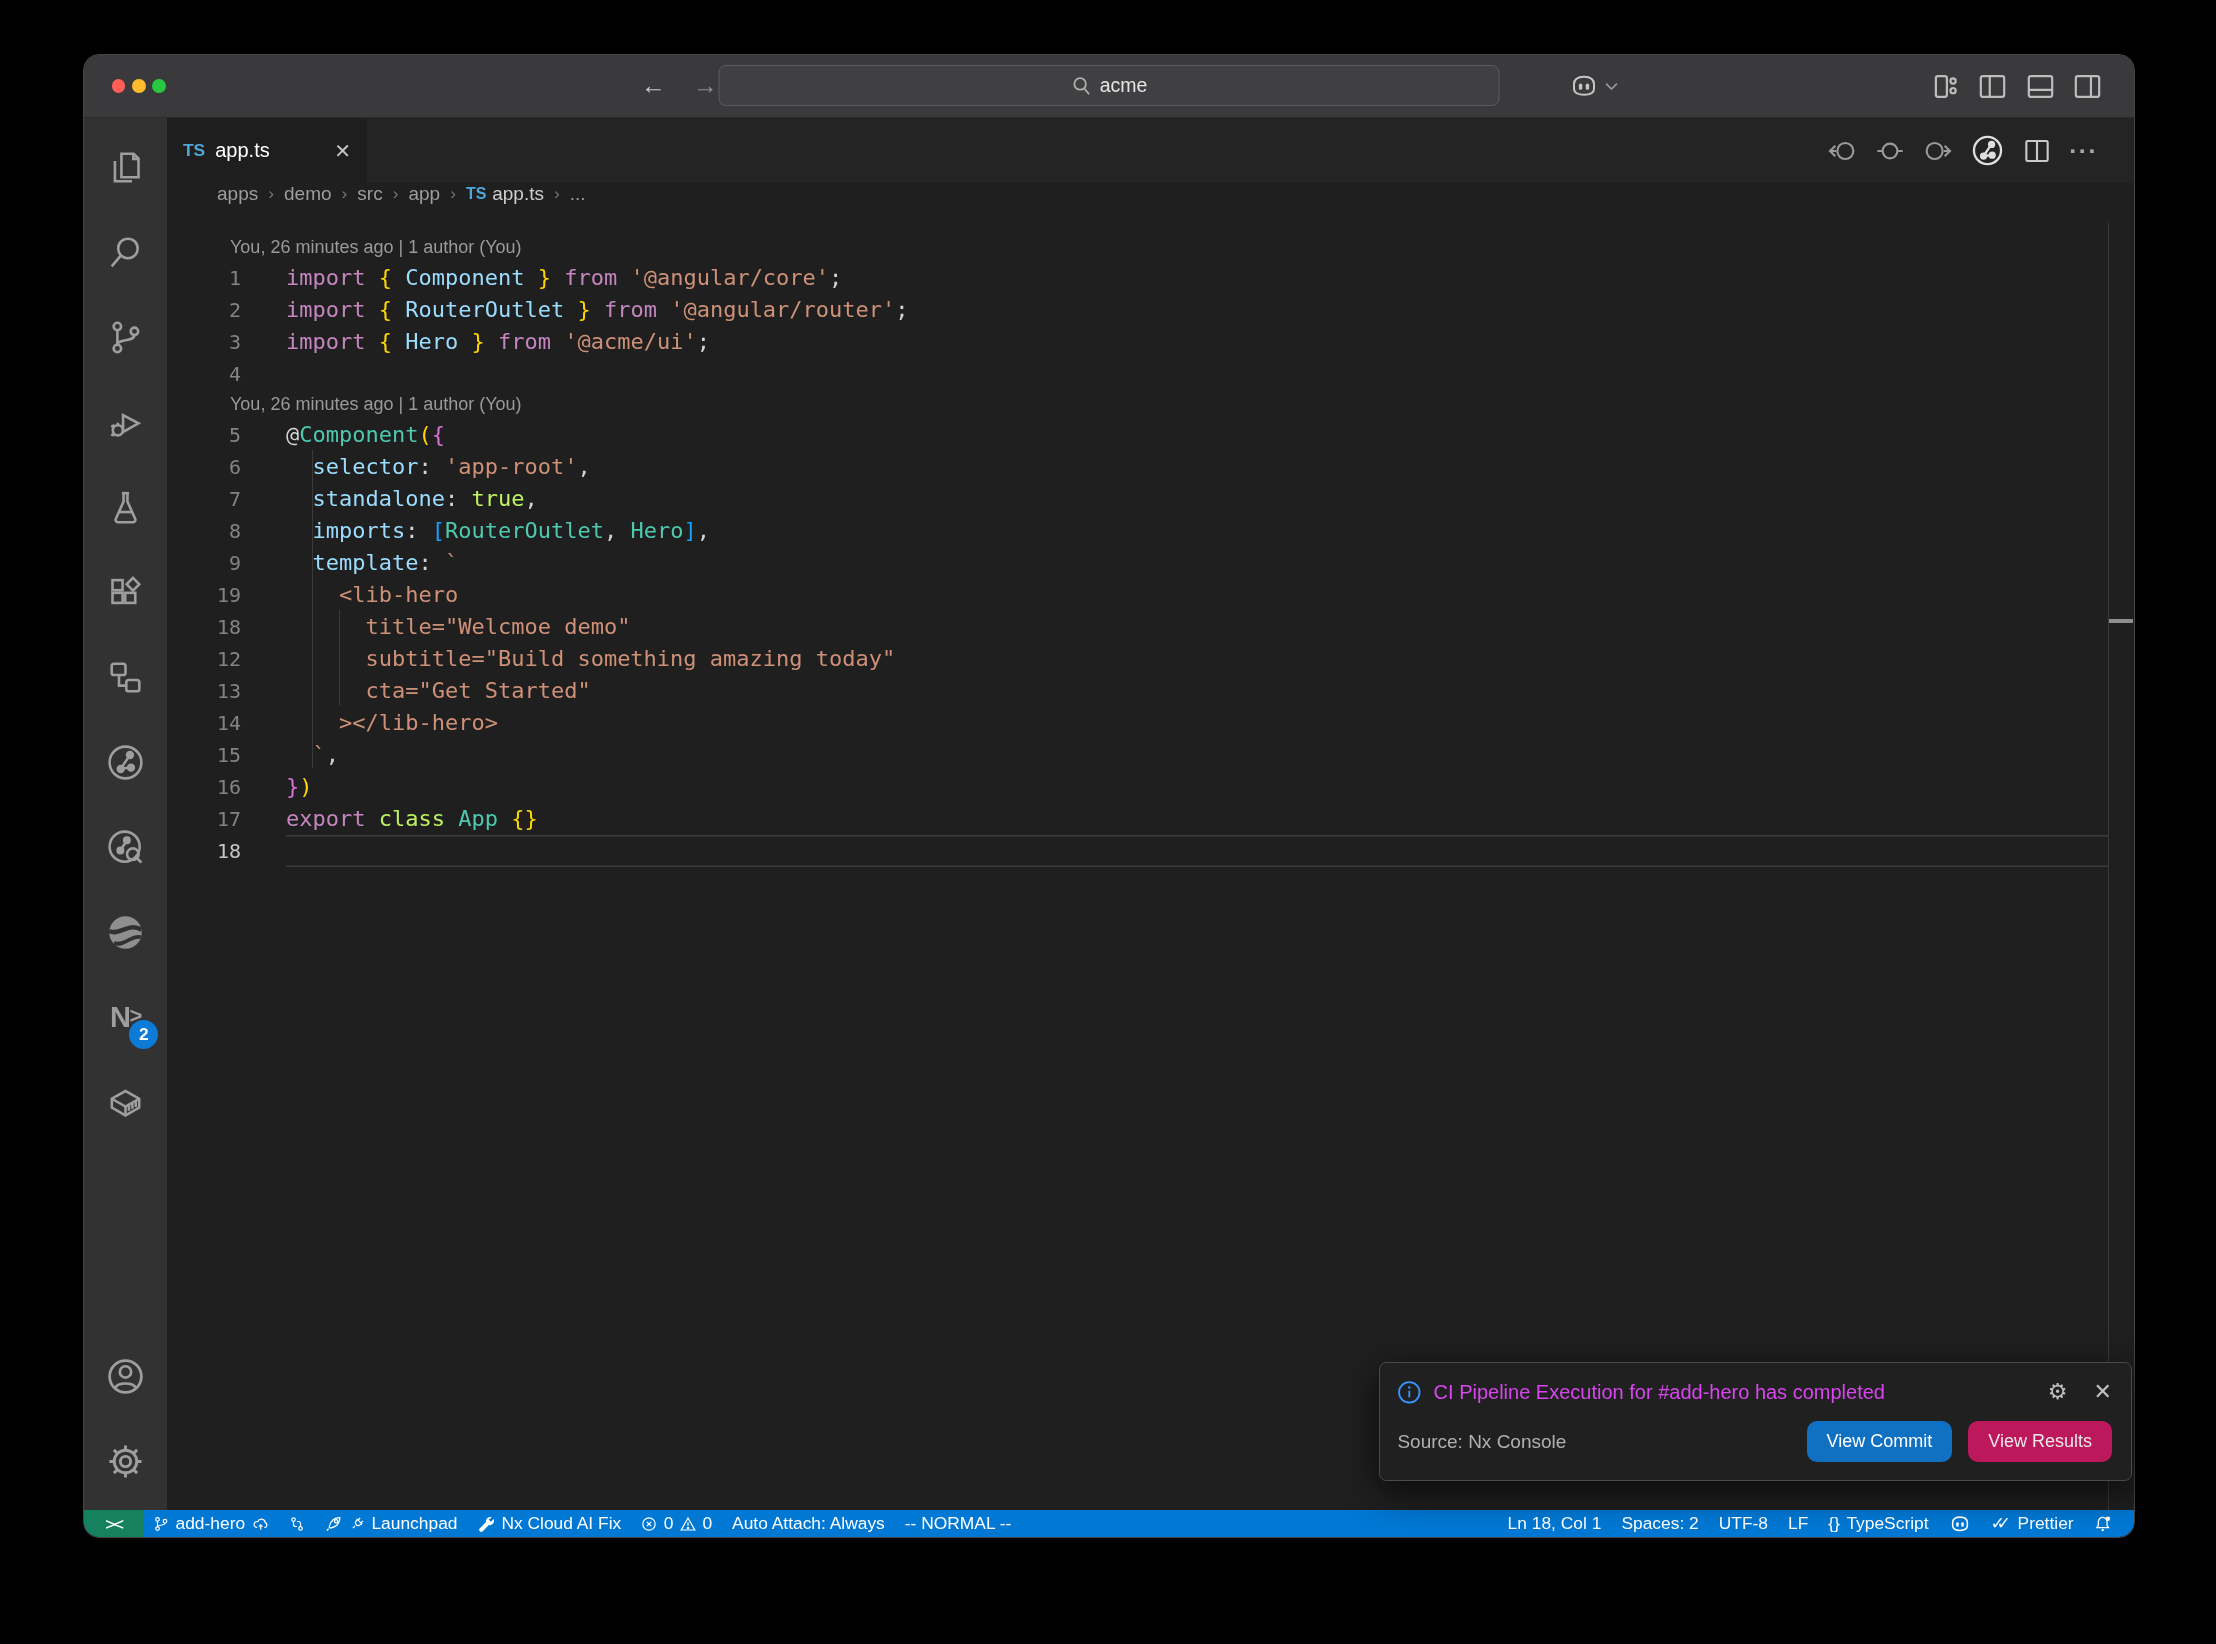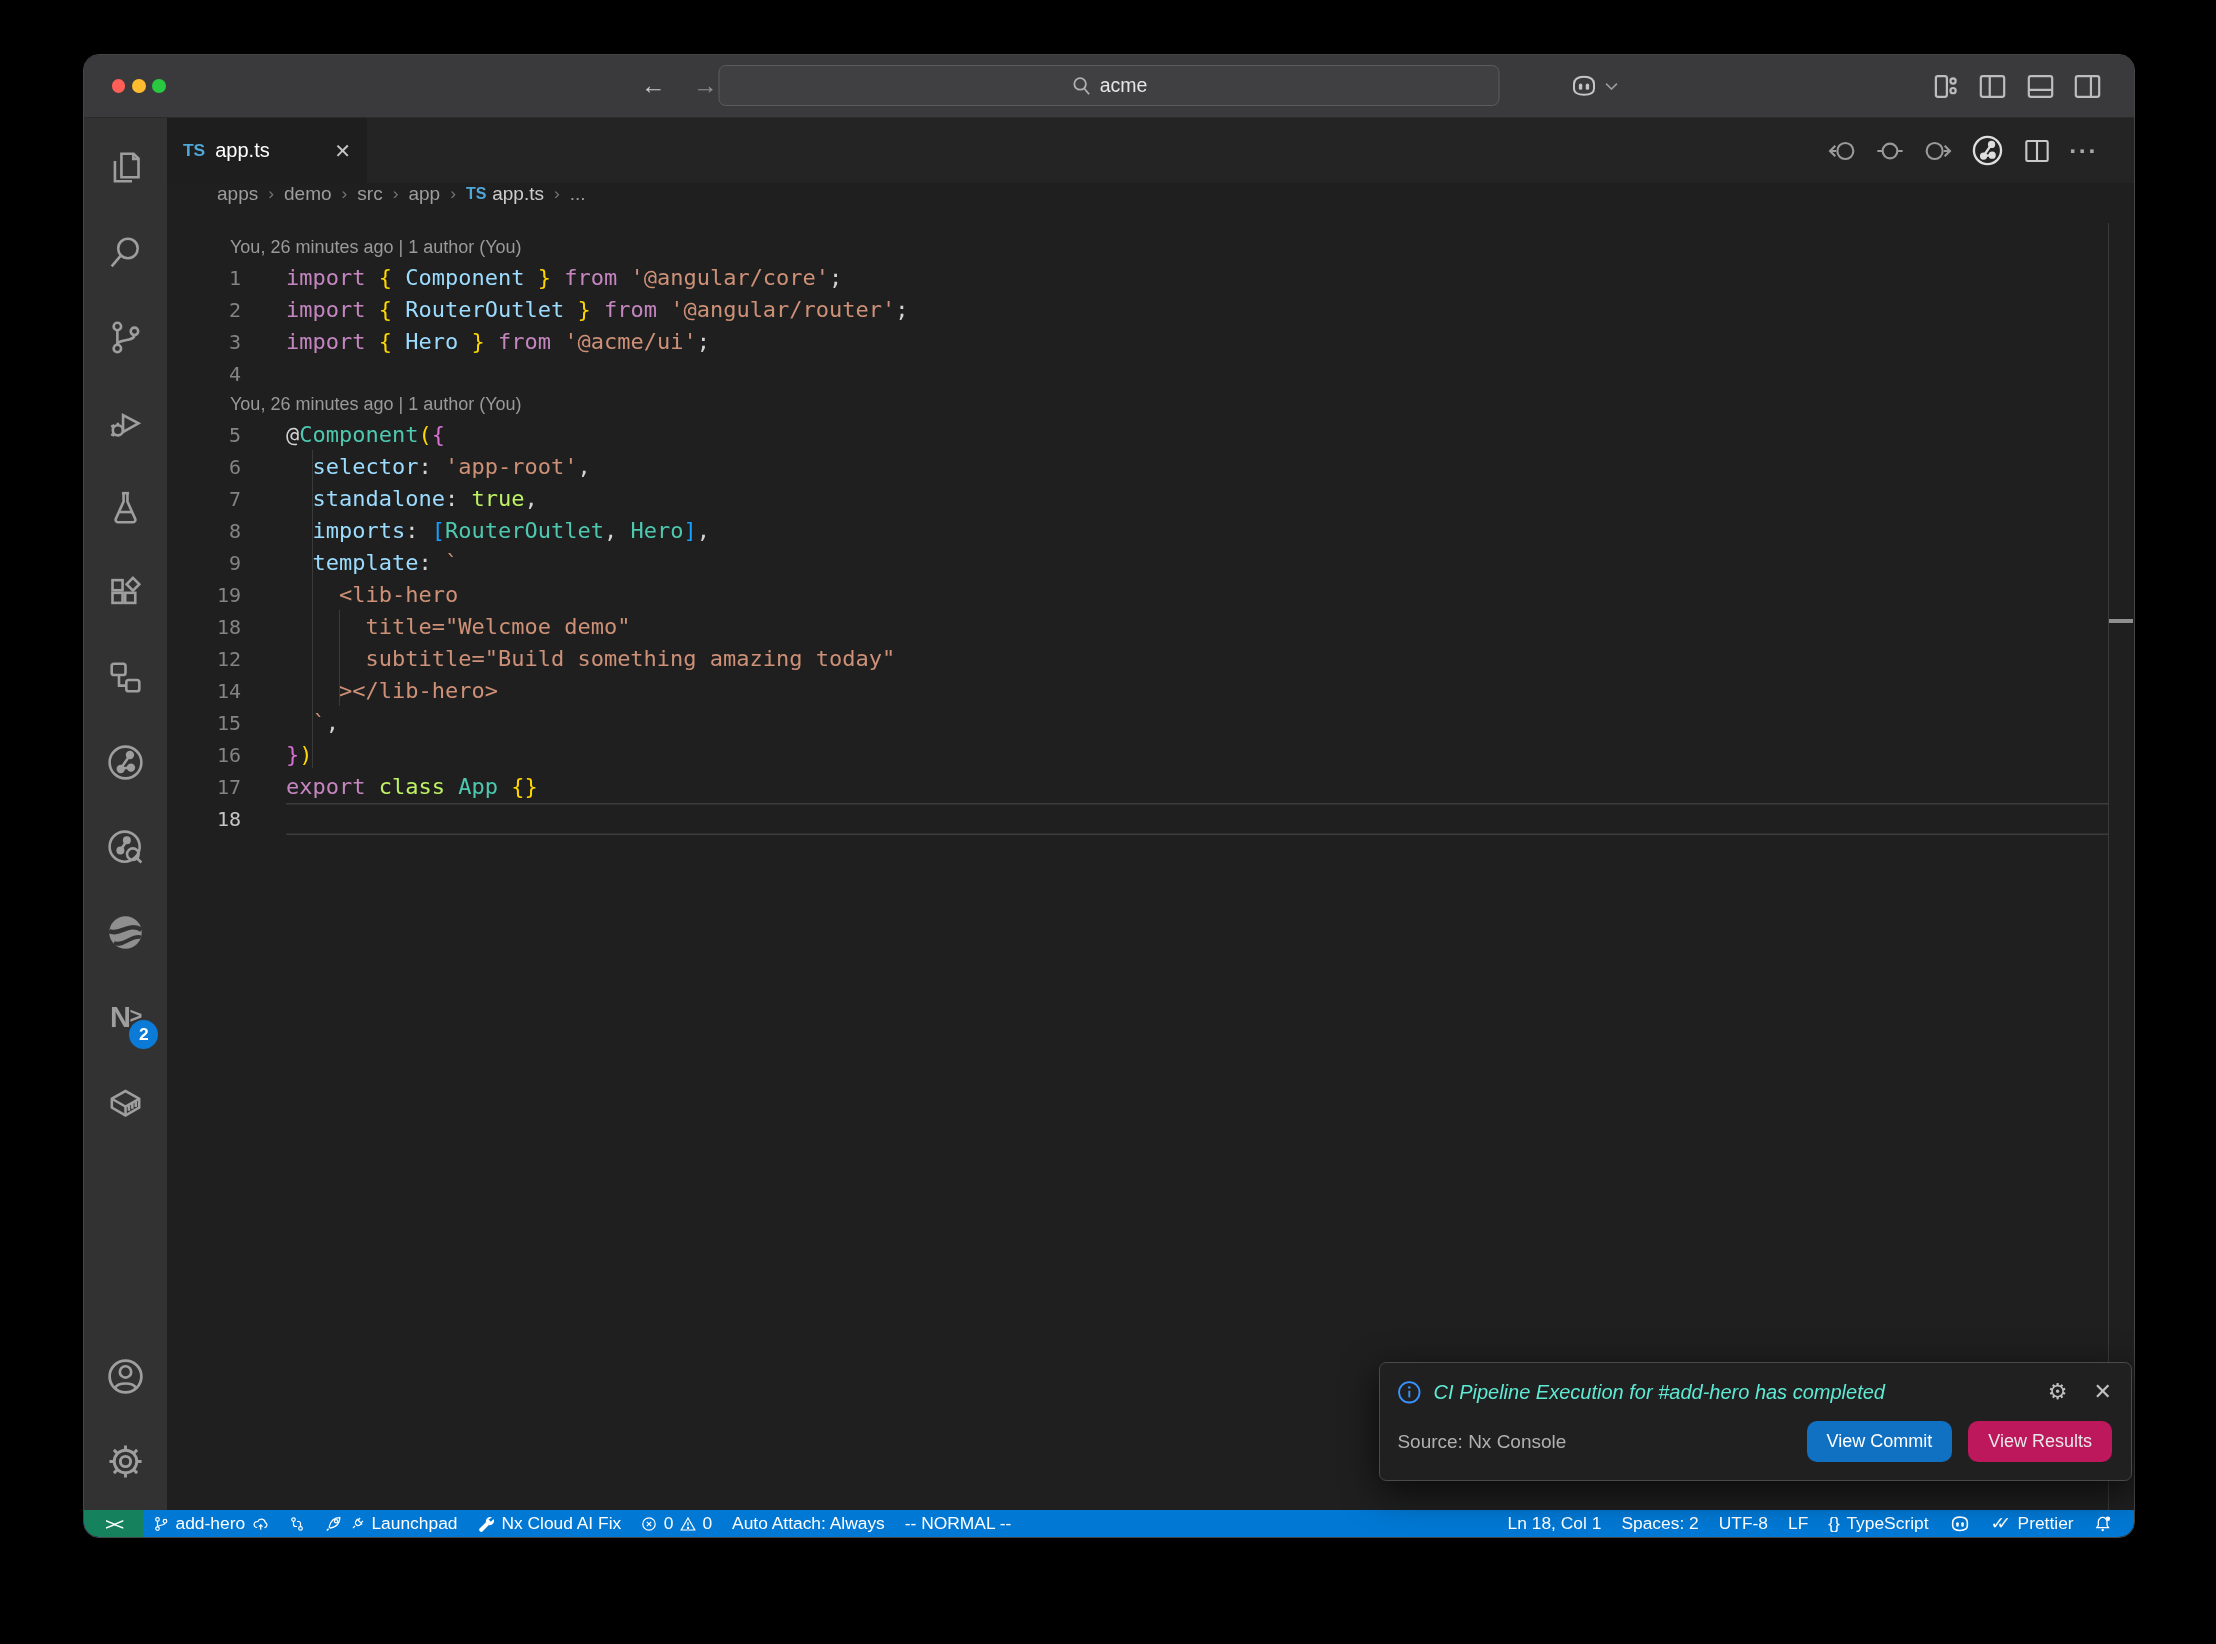--- a/index.html
+++ b/index.html
@@ -71,21 +71,21 @@
   .sb-right{margin-left:auto;display:flex;align-items:center;padding-right:13px;}
   .sb-item svg{display:block}
   .dbl-check{display:flex;}
   .dbl-check span{font-size:17.4px;line-height:1;}
   .dbl-check span:last-child{margin-left:-8.7px;}
   
   .toast{position:absolute;left:1379px;top:1362px;width:753px;height:119px;background:#202021;
     border:0.7px solid #4a4a4a;border-radius:7.2px;box-shadow:0 10px 36px rgba(0,0,0,.7);
     box-sizing:border-box;padding:16px 19px 16px 17.4px;display:flex;flex-direction:column;z-index:5;}
   .toast-head{display:flex;align-items:center;gap:11.6px;}
-  .toast-title{color:#5eead4;font-size:20px;flex:1;font-style:italic;}
+  .toast-title{color:#d946ef;font-size:20px;flex:1;}
   .toast-gear{color:#c0c0c0;font-size:22px;}
   .toast-close{color:#c0c0c0;font-size:22px;margin-left:14.5px;}
   .toast-body{display:flex;align-items:center;margin-top:16px;}
   .toast-source{color:#b0b0b0;font-size:19px;flex:1;}
   .btn{height:41px;border:none;border-radius:10px;font-size:18px;padding:0 20px;
     font-family:"Liberation Sans",sans-serif;}
   .btn.primary{background:#1070c2;color:#fff;}
   .btn.secondary{background:#be185d;color:#e8e8e8;margin-left:16px;}
 </style>
 </head>
@@ -353,20 +353,24 @@
             </div>
             <div class="code-row">
               <span class="num">18</span>
               <span class="code"><span class="tk-st">      title="Welcmoe demo"</span></span>
             </div>
             <div class="code-row">
               <span class="num">12</span>
               <span class="code"><span class="tk-st">      subtitle="Build something amazing today"</span></span>
             </div>
             <div class="code-row">
+              <span class="num">13</span>
+              <span class="code"><span class="tk-st">      cta="Get Started"</span></span>
+            </div>
+            <div class="code-row">
               <span class="num">14</span>
               <span class="code"><span class="tk-st">    &gt;&lt;/lib-hero&gt;</span></span>
             </div>
             <div class="code-row">
               <span class="num">15</span>
               <span class="code"><span class="tk-st">  `</span><span class="tk-df">,</span></span>
             </div>
             <div class="code-row">
               <span class="num">16</span>
               <span class="code"><span class="tk-b2">}</span><span class="tk-b1">)</span></span>

